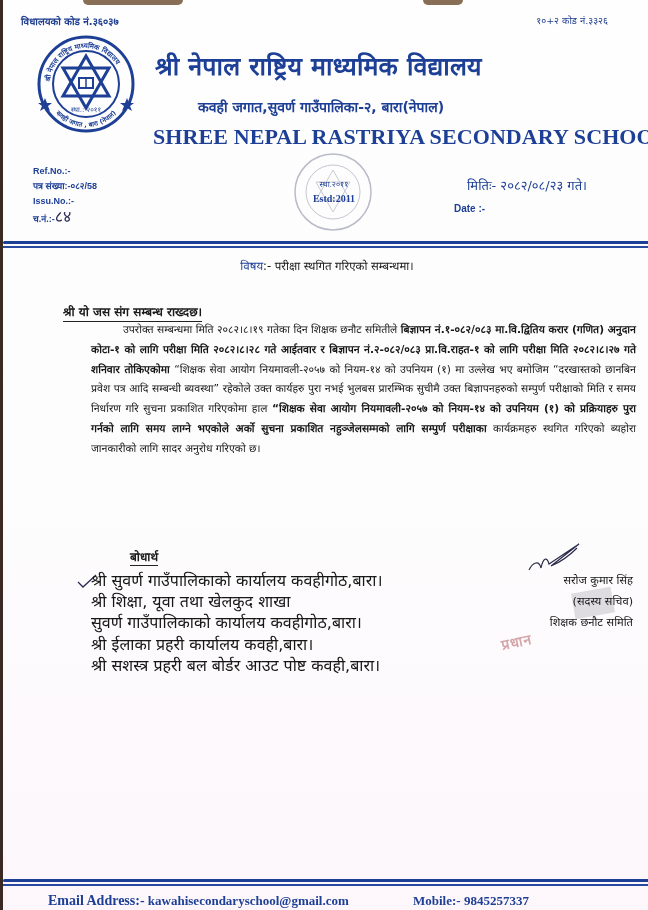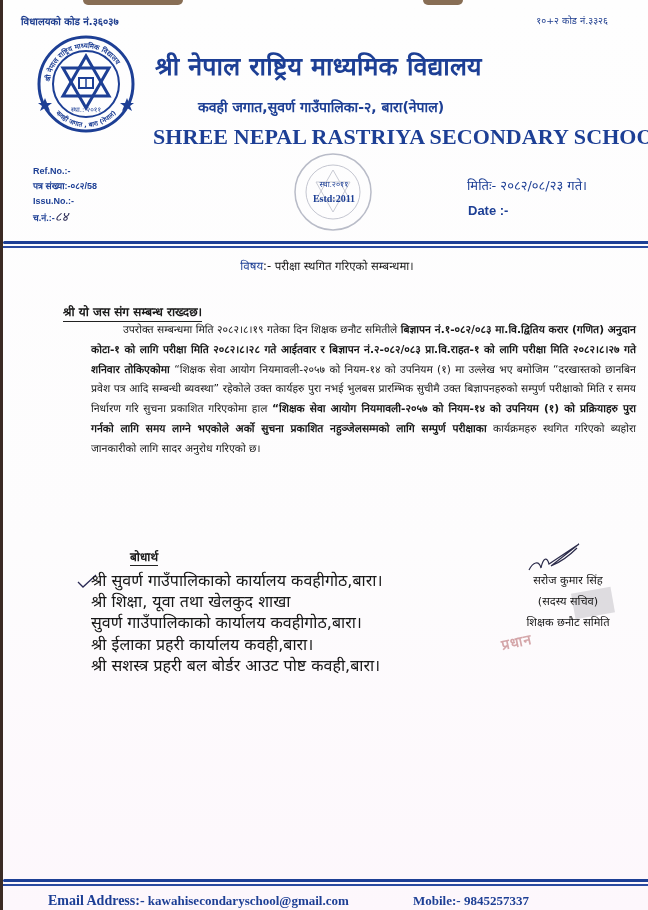--- a/index.html
+++ b/index.html
@@ -49,37 +49,37 @@
     .address-en {
       position: absolute; left: 120px; top: 150px;
       font-family: "Liberation Serif", serif; font-size: 13px; font-weight: bold;
       color: #1d3f95; white-space: nowrap;
     }
     .meta-left {
       position: absolute; left: 30px; top: 164px;
       font-size: 9px; color: #1d3f95; line-height: 15px;
       font-family: "Liberation Sans", sans-serif; font-weight: bold;
     }
-    .meta-left .hand { font-family: "DejaVu Serif", serif; font-style: italic; color: #2a2a55; font-weight: normal; font-size: 13px; }
+    .meta-left .hand { font-family: "DejaVu Serif", serif; color: #2a2a55; font-weight: normal; font-size: 16px; }
     .estd {
       position: absolute; left: 285px; top: 150px; width: 90px; height: 85px;
     }
     .estd-text {
       position: absolute; left: 305px; top: 178px;
       font-family: "Liberation Serif", serif; font-size: 10px; color: #1d3f95; font-weight: bold;
       text-align: center; line-height: 14px; width: 52px;
     }
     .estd-text .sm { font-size: 8px; font-weight: normal; }
     .date-np {
       position: absolute; left: 464px; top: 176px;
       font-family: "DejaVu Sans", sans-serif; font-size: 13px; color: #1d3f95;
     }
     .date-en {
-      position: absolute; left: 465px; top: 203px;
-      font-family: "Liberation Sans", sans-serif; font-size: 13px; color: #1d3f95; font-weight: bold;
+      position: absolute; left: 451px; top: 203px;
+      font-family: "Liberation Sans", sans-serif; font-size: 10px; color: #1d3f95; font-weight: bold;
     }
     .rule { position: absolute; left: 0; width: 648px; }
     .rule.top { top: 241px; }
     .rule.bottom { top: 879px; }
     .rule .l1 { height: 3px; background: #1d3f95; border-radius: 2px; }
     .rule .gap { height: 2px; }
     .rule .l2 { height: 2px; background: #2a4aa0; }
 
     .subject {
       position: absolute; left: 0; width: 648px; top: 258px; text-align: center;
@@ -105,21 +105,21 @@
       border-bottom: 1.5px solid #222;
       margin-left: 39px;
     }
     .cc-list {
       position: absolute; left: 88px; top: 570px;
       font-family: "DejaVu Sans", sans-serif; font-size: 16px; line-height: 21.2px; color: #161616;
     }
     .tick { position: absolute; left: 74px; top: 574px; width: 20px; height: 14px; }
 
     .signature {
-      position: absolute; left: 500px; top: 570px; width: 130px; text-align: center;
+      position: absolute; left: 500px; top: 570px; width: 130px; text-align: right;
       font-family: "DejaVu Sans", sans-serif; font-size: 11.2px; line-height: 21.2px; color: #161616;
     }
     .sig-mark { position: absolute; left: 518px; top: 540px; width: 60px; height: 35px; }
     .stamp {
       position: absolute; left: 498px; top: 632px;
       font-family: "DejaVu Sans", sans-serif; font-size: 14px; color: #c78a8e; opacity: .75;
       transform: rotate(-12deg); font-weight: bold; letter-spacing: 1px;
     }
     .stamp-box {
       position: absolute; left: 570px; top: 590px; width: 40px; height: 26px;

